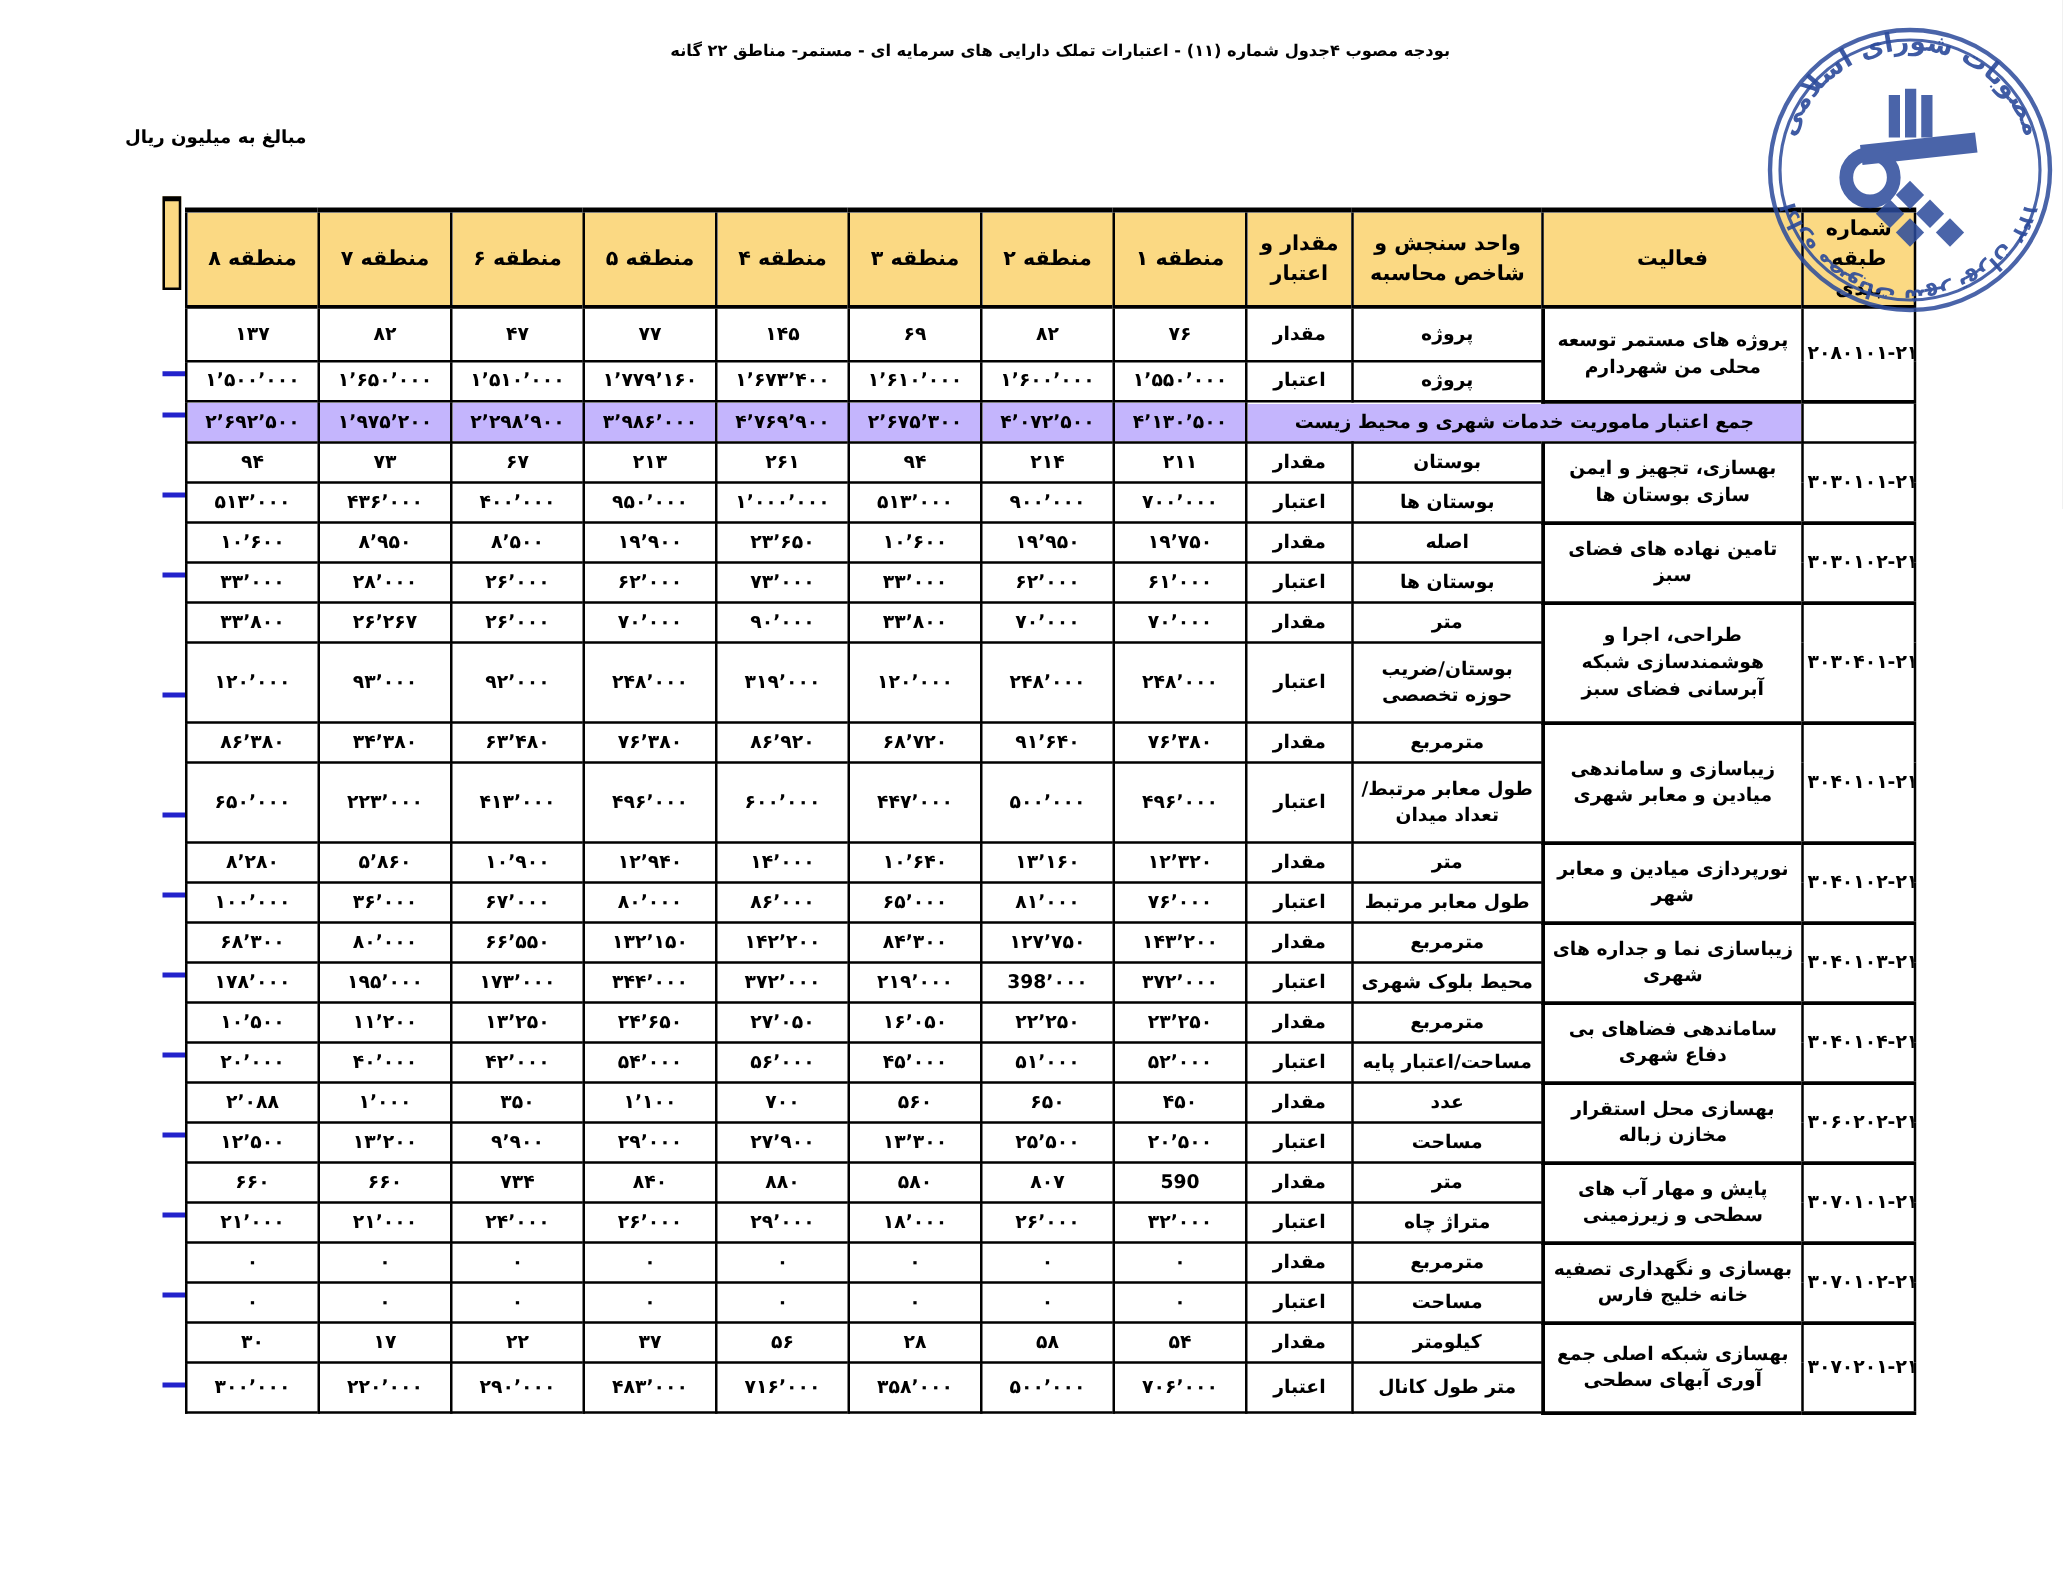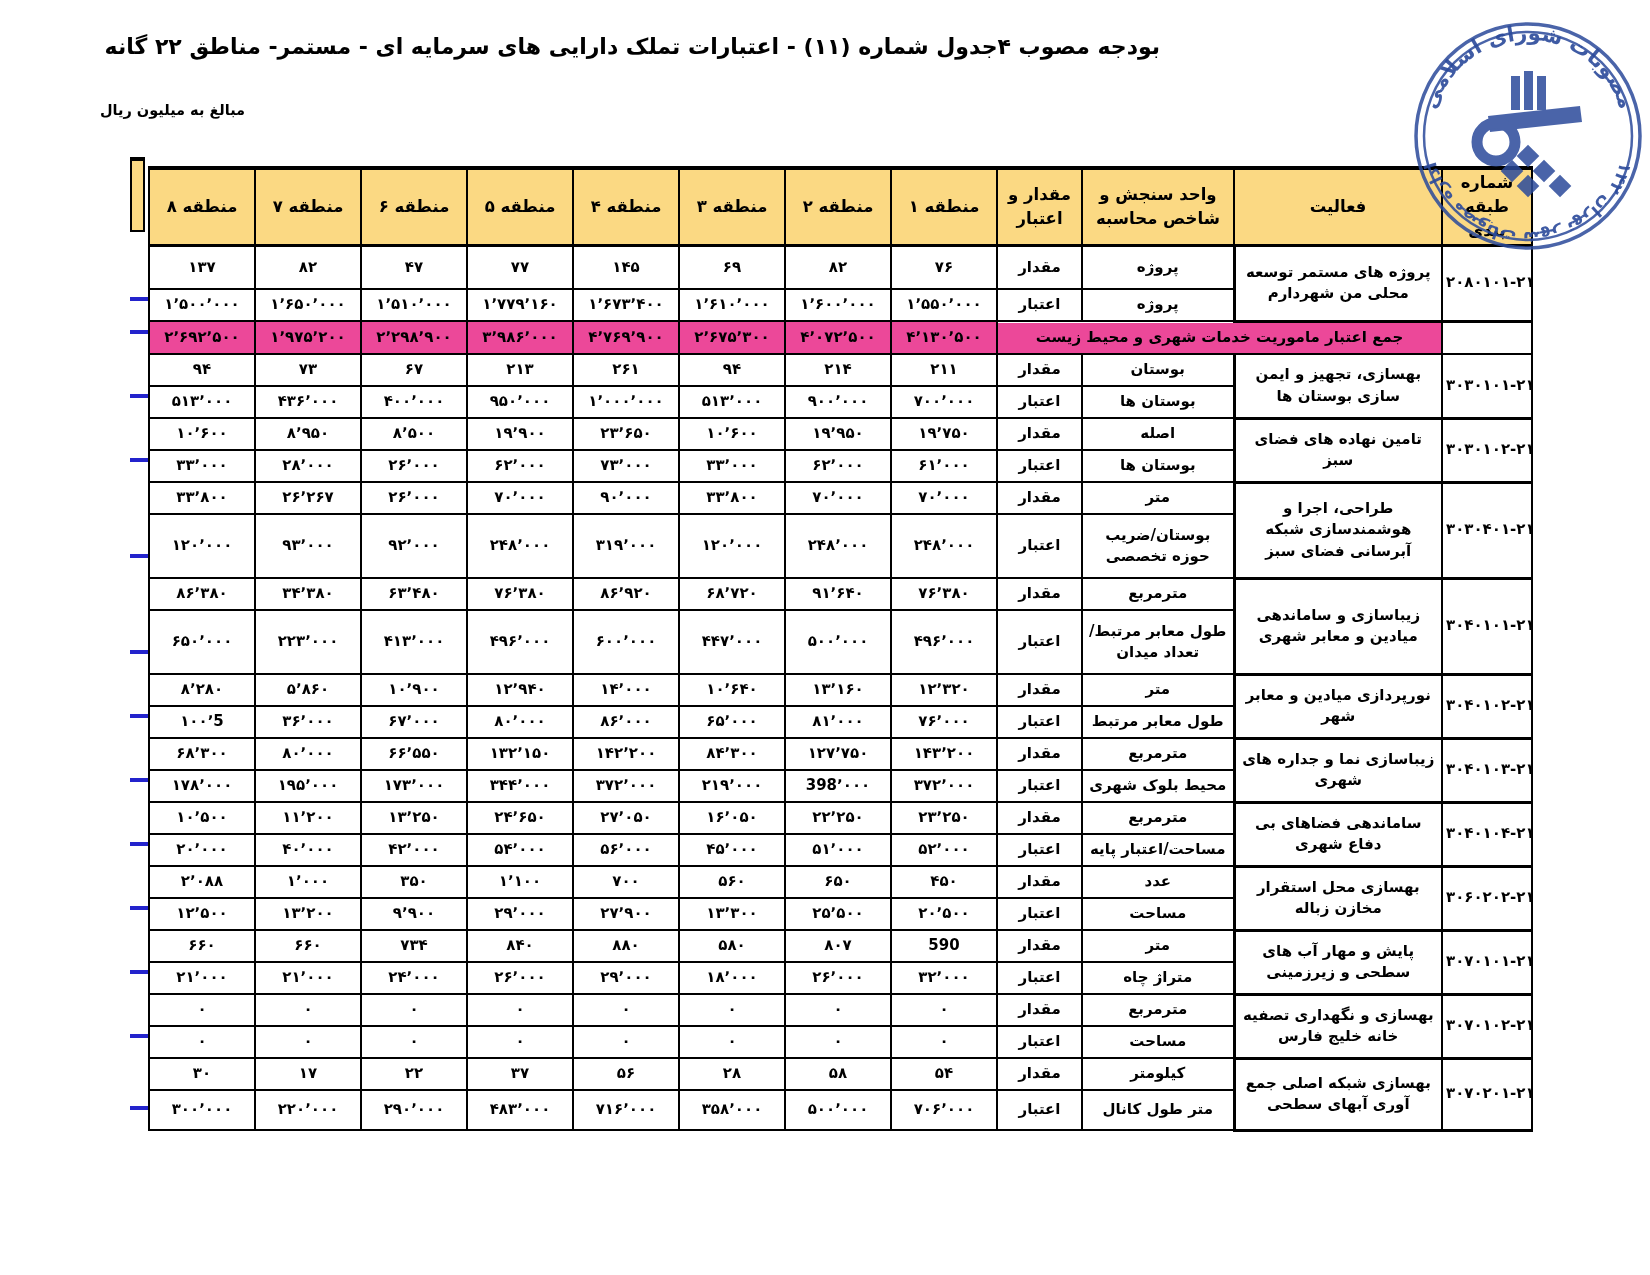--- a/index.html
+++ b/index.html
@@ -1,35 +1,35 @@
 <!DOCTYPE html>
 <html lang="fa"><head>
 <meta charset="utf-8">
 <style>
   html,body{margin:0;padding:0;background:#e8e8e8;}
   #page{position:relative;width:1650px;height:1275px;background:#ffffff;overflow:hidden;
         font-family:"DejaVu Sans",sans-serif;color:#000;}
   #title{position:absolute;top:34px;right:490px;width:1070px;text-align:right;direction:rtl;
-         font-size:22px;font-weight:bold;white-space:nowrap;}
+         font-size:13px;font-weight:bold;white-space:nowrap;}
   #subtitle{position:absolute;top:102px;left:100px;direction:rtl;font-size:14.5px;font-weight:bold;}
   .sliver{position:absolute;left:130px;top:157px;width:15px;height:75px;background:#FBD983;
           border:2px solid #000;border-top-width:4px;box-sizing:border-box;}
   .blue-dash{position:absolute;left:130px;width:18px;height:3.5px;background:#2323cc;}
   table#budget{position:absolute;left:148px;top:166px;border-collapse:collapse;table-layout:fixed;
           width:1383px;direction:rtl;font-weight:bold;}
   #budget th,#budget td{border:2px solid #000;padding:1px 3px;text-align:center;vertical-align:middle;
           font-size:15px;line-height:1.45;overflow:hidden;}
   #budget thead th{background:#FBD983;height:71px;font-size:16.5px;border-top-width:4px;
           border-bottom-width:3px;white-space:pre-line;font-weight:bold;}
   .cell-code{font-size:13.5px;}
   .cell-activity{border-left-width:3px !important;border-right-width:2.5px !important;}
   .span2{border-bottom-width:3px !important;}
   tr.group-end td{border-bottom-width:3px;}
   .cell-num,.summary-num{font-size:14.5px;}
-  tr.summary td{background:#ec4899;border-top-width:3px;border-bottom-width:3px;}
+  tr.summary td{background:#c4b5fd;border-top-width:3px;border-bottom-width:3px;}
   tr.summary td.cell-code-empty{background:#fff;}
   td.summary-label{font-size:16.5px;}
   .stamp{position:absolute;left:1392px;top:0px;pointer-events:none;}
 </style>
 </head>
 <body>
 
 <div id="page">
 
   <div id="title">بودجه مصوب ۴جدول شماره (۱۱) -  اعتبارات تملک دارایی های سرمایه ای - مستمر- مناطق ۲۲ گانه</div>
@@ -230,21 +230,21 @@
         <tr class="group-end" style="height: 32px;">
           <td class="cell-unit">طول معابر مرتبط</td>
           <td class="cell-measure">اعتبار</td>
           <td class="cell-num" dir="ltr">۷۶٬۰۰۰</td>
           <td class="cell-num" dir="ltr">۸۱٬۰۰۰</td>
           <td class="cell-num" dir="ltr">۶۵٬۰۰۰</td>
           <td class="cell-num" dir="ltr">۸۶٬۰۰۰</td>
           <td class="cell-num" dir="ltr">۸۰٬۰۰۰</td>
           <td class="cell-num" dir="ltr">۶۷٬۰۰۰</td>
           <td class="cell-num" dir="ltr">۳۶٬۰۰۰</td>
-          <td class="cell-num" dir="ltr">۱۰۰٬5</td>
+          <td class="cell-num" dir="ltr">۱۰۰٬۰۰۰</td>
         </tr>
         <tr style="height: 32px;">
           <td class="cell-code span2" rowspan="2" dir="ltr">۳۰۴۰۱۰۳-۲۱</td>
           <td class="cell-activity span2" rowspan="2">زیباسازی نما و جداره های شهری</td>
           <td class="cell-unit">مترمربع</td>
           <td class="cell-measure">مقدار</td>
           <td class="cell-num" dir="ltr">۱۴۳٬۲۰۰</td>
           <td class="cell-num" dir="ltr">۱۲۷٬۷۵۰</td>
           <td class="cell-num" dir="ltr">۸۴٬۳۰۰</td>
           <td class="cell-num" dir="ltr">۱۴۲٬۲۰۰</td>

